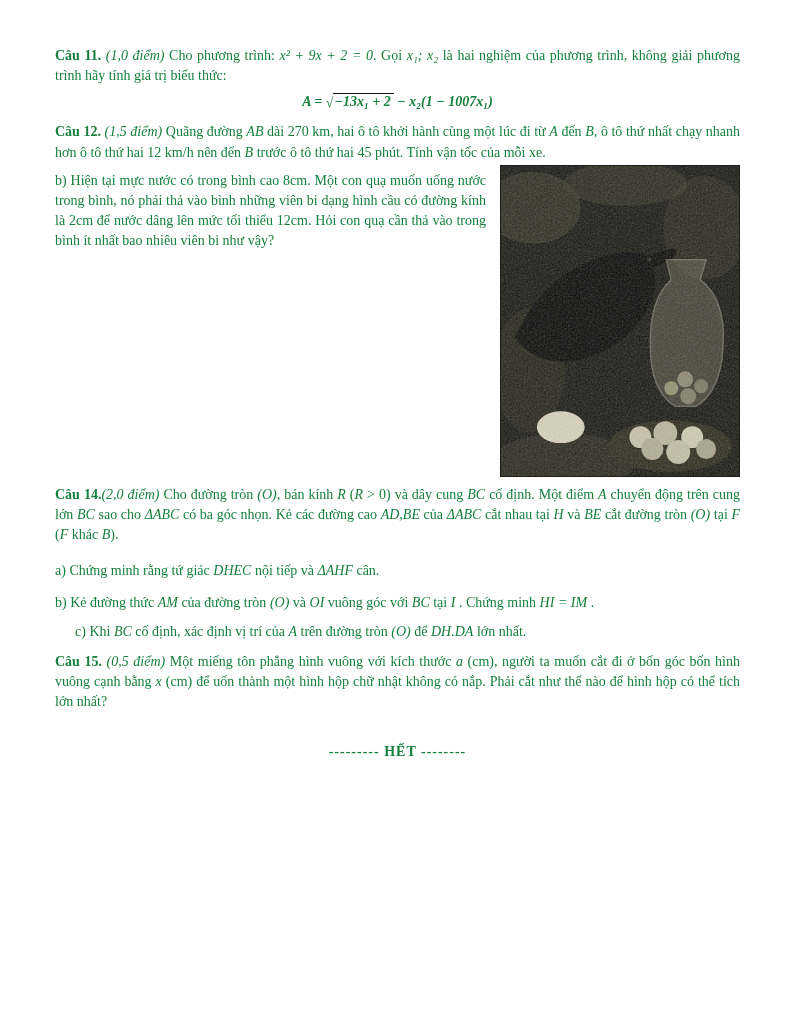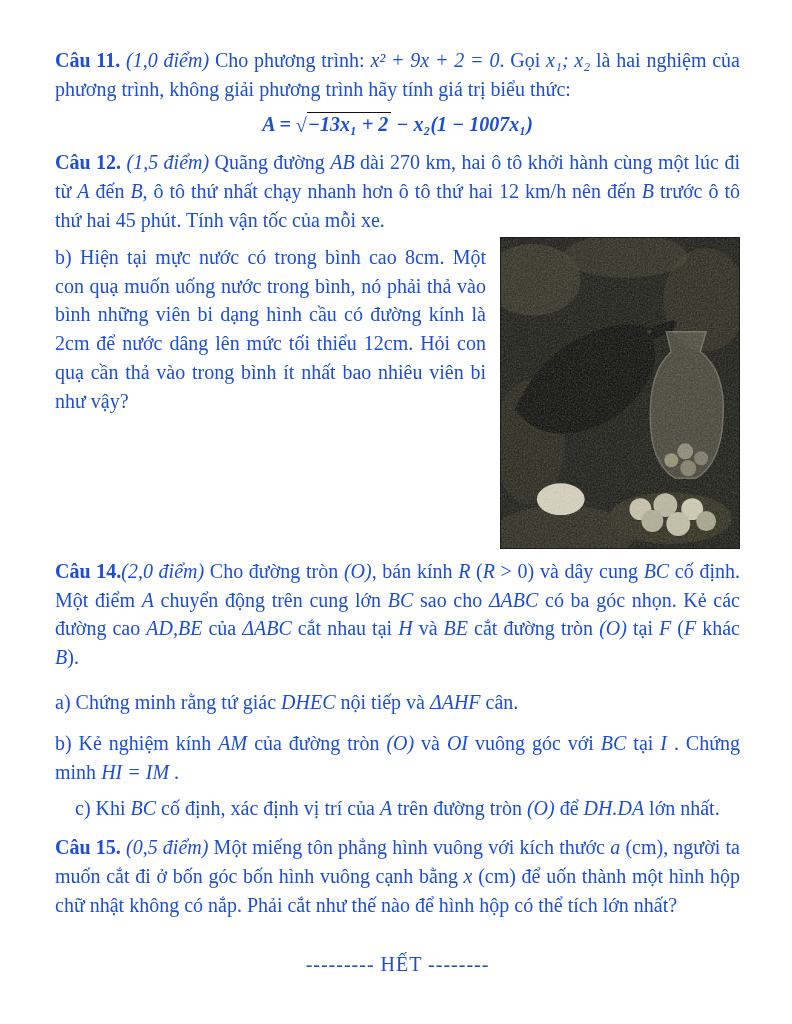--- a/index.html
+++ b/index.html
@@ -1,19 +1,19 @@
 <!DOCTYPE html>
 <html><head>
 <meta charset="utf-8">
 <style>
   html,body { margin:0; padding:0; background:#e8e8e8; }
   .page {
     width:792px; height:1024px; margin:0 auto; background:#ffffff;
     font-family:"Liberation Serif","DejaVu Serif",serif;
-    color:#1d4ed8; font-size:20px; line-height:1.44;
+    color:#15803d; font-size:14px; line-height:1.44;
     box-sizing:border-box; padding:46px 52px 0 55px;
     position:relative; overflow:hidden;
   }
   .para { text-align:justify; margin:0 0 4px 0; }
   .seg-b { font-weight:700; }
   .seg-i { font-style:italic; }
   .formula { text-align:center; margin:6px 0 10px 0;font-weight:bold; }
   .radical { white-space:nowrap; }
   .rad-sign { display:inline-block; font-style:normal; transform:translateY(1px); }
   .radicand { border-top:1.4px solid #111; padding:0 3px 0 1px; }
@@ -27,21 +27,21 @@
     box-sizing:border-box; background:#15150f;
   }
   .photo-frame svg { display:block; width:100%; height:100%; }
   .q14 { clear:both; margin-top:14px; }
   .q14 .intro { margin-bottom:16px; }
   .q14 .part-a { margin-bottom:12px; }
   .q14 .part-b { margin-bottom:8px; }
   .q14 .part-c { margin-bottom:10px;margin-left:20px; }
   .q15 { margin-top:2px; }
   .footer {
-    clear:both; text-align:center; font-weight:400;
+    clear:both; text-align:center; font-weight:700;
     margin-top:30px; letter-spacing:1px;
   }
 </style>
 </head>
 <body>
 
 <div class="page">
 
   <div class="q11">
     <p class="para"><span class="seg-b">Câu 11. </span><span class="seg-i">(1,0 điểm)</span><span> Cho phương trình: </span><span class="seg-i">x² + 9x + 2 = 0</span><span>.  Gọi </span><span class="seg-i">x₁; x₂</span><span> là hai nghiệm của phương trình, không giải phương trình hãy tính giá trị biểu thức:</span></p>
@@ -86,21 +86,21 @@
         <circle cx="206" cy="284" r="10" fill="#aaa48c"></circle>
         <rect width="239" height="311" filter="url(#grain)" opacity="0.33"></rect>
       </svg>
     </div>
     <p class="para part-b"><span>b) Hiện tại mực nước có trong bình cao 8cm. Một con quạ muốn uống nước trong bình, nó phải thả vào bình những viên bi dạng hình cầu có đường kính là 2cm để nước dâng lên mức tối thiểu 12cm. Hỏi con quạ cần thả vào trong bình ít nhất bao nhiêu viên bi như vậy?</span></p>
   </div>
 
   <div class="q14">
     <p class="para intro"><span class="seg-b">Câu 14.</span><span class="seg-i">(2,0 điểm)</span><span> Cho đường tròn </span><span class="seg-i">(O)</span><span>, bán kính </span><span class="seg-i">R</span><span> (</span><span class="seg-i">R</span><span> &gt; 0)  và dây cung </span><span class="seg-i">BC</span><span> cố định. Một điểm </span><span class="seg-i">A</span><span> chuyển động trên cung lớn </span><span class="seg-i">BC</span><span> sao cho </span><span class="seg-i">ΔABC</span><span> có ba góc nhọn. Kẻ các đường cao </span><span class="seg-i">AD,BE</span><span> của </span><span class="seg-i">ΔABC</span><span> cắt nhau tại </span><span class="seg-i">H</span><span> và </span><span class="seg-i">BE</span><span> cắt đường tròn </span><span class="seg-i">(O)</span><span> tại </span><span class="seg-i">F</span><span> (</span><span class="seg-i">F</span><span> khác </span><span class="seg-i">B</span><span>).</span></p>
     <p class="para part-a"><span>a) Chứng minh rằng tứ giác </span><span class="seg-i">DHEC</span><span> nội tiếp và </span><span class="seg-i">ΔAHF</span><span> cân.</span></p>
-    <p class="para part-b"><span>b) Kẻ nghiệm kính </span><span class="seg-i">AM</span><span> của đường tròn </span><span class="seg-i">(O)</span><span> và </span><span class="seg-i">OI</span><span> vuông góc với </span><span class="seg-i">BC</span><span> tại </span><span class="seg-i">I</span><span> .  Chứng minh </span><span class="seg-i">HI = IM</span><span> .</span></p>
+    <p class="para part-b"><span>b) Kẻ đường thức </span><span class="seg-i">AM</span><span> của đường tròn </span><span class="seg-i">(O)</span><span> và </span><span class="seg-i">OI</span><span> vuông góc với </span><span class="seg-i">BC</span><span> tại </span><span class="seg-i">I</span><span> .  Chứng minh </span><span class="seg-i">HI = IM</span><span> .</span></p>
     <p class="para part-c"><span>c) Khi </span><span class="seg-i">BC</span><span> cố định, xác định vị trí của </span><span class="seg-i">A</span><span> trên đường tròn </span><span class="seg-i">(O)</span><span> để </span><span class="seg-i">DH.DA</span><span> lớn nhất.</span></p>
   </div>
 
   <div class="q15">
     <p class="para"><span class="seg-b">Câu 15. </span><span class="seg-i">(0,5 điểm)</span><span>  Một miếng tôn phẳng hình vuông với kích thước </span><span class="seg-i">a</span><span> (cm), người ta muốn cắt đi ở bốn góc bốn hình vuông cạnh bằng </span><span class="seg-i">x</span><span> (cm) để uốn thành một hình hộp chữ nhật không có nắp. Phải cắt như thế nào để hình hộp có thể tích lớn nhất?</span></p>
   </div>
 
   <div class="footer">--------- HẾT --------</div>
 
 </div>

